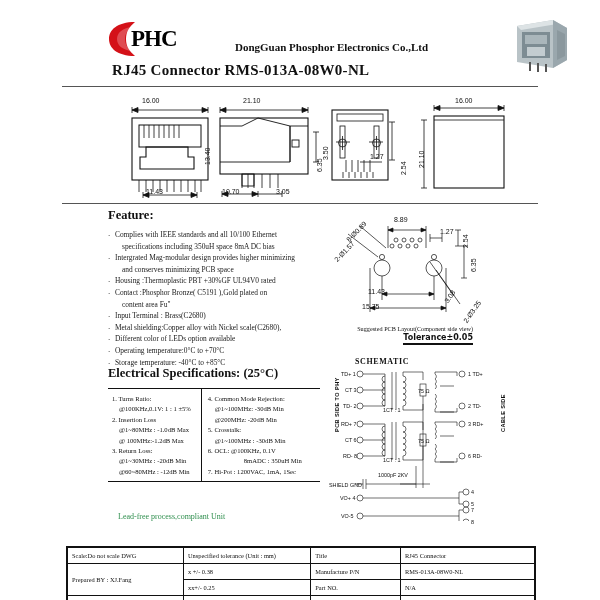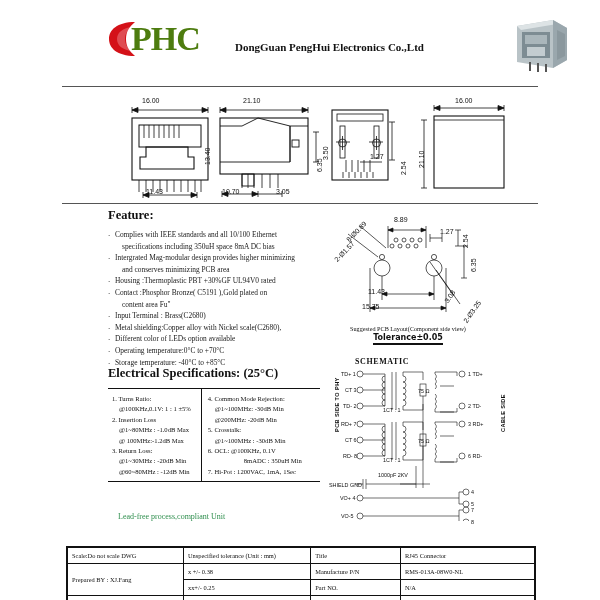--- a/index.html
+++ b/index.html
@@ -3,22 +3,22 @@
 <meta charset="utf-8">
 <style>
   html,body{margin:0;padding:0;background:#fff;}
   body{width:600px;height:600px;overflow:hidden;
        font-family:"Liberation Serif",serif;color:#111;}
   .page{position:relative;width:600px;height:600px;}
 
   
   .hdr{position:absolute;left:105px;top:14px;width:400px;height:46px;}
   .logo{position:absolute;left:0;top:4px;width:118px;height:40px;}
-  .logo-phc{position:absolute;left:20px;top:4px;font-size:34px;line-height:36px;
-            font-weight:bold;color:#4d7c0f;letter-spacing:-1px;
+  .logo-phc{position:absolute;left:20px;top:4px;font-size:23px;line-height:36px;
+            font-weight:bold;color:#000000;letter-spacing:-1px;
             font-family:"Liberation Serif",serif;}
   .cn{position:absolute;left:130px;top:0px;font-size:17px;color:#111;
       letter-spacing:2px;font-family:"DejaVu Sans",sans-serif;}
   .en{position:absolute;left:130px;top:27px;font-size:11px;font-weight:bold;
       color:#111;font-family:"Liberation Serif",serif;}
   .photo{position:absolute;left:404px;top:2px;width:64px;height:56px;}
 
   
   .doctitle{position:absolute;left:112px;top:62px;font-size:15px;font-weight:bold;
             font-family:"Liberation Serif",serif;letter-spacing:.3px;}
@@ -48,21 +48,21 @@
   .ecol.left{width:88px;border-right:1px solid #111;}
   .ecol.right{width:112px;padding-left:6px;}
   .erow{font-size:6.6px;line-height:10.4px;font-family:"Liberation Serif",serif;
         white-space:nowrap;}
   .ind1{padding-left:7px;}
   .ind2{padding-left:36px;}
   .rohs{position:absolute;left:118px;top:512px;font-size:8px;color:#2f8f4e;
         font-family:"Liberation Serif",serif;}
 
   
-  .pcbcap{position:absolute;left:328px;top:325px;width:160px;text-align:center;
+  .pcbcap{position:absolute;left:313px;top:325px;width:160px;text-align:right;
           font-size:6.2px;font-family:"Liberation Serif",serif;}
   .tol{display:inline-block;margin-top:1px;font-size:8px;font-weight:bold;
        font-family:"DejaVu Sans",sans-serif;border-bottom:2.5px double #111;
        padding-bottom:1px;}
 
   
   .sch-h{position:absolute;left:355px;top:357px;font-size:8px;font-weight:bold;
          letter-spacing:.6px;font-family:"Liberation Serif",serif;}
   .sch-side{position:absolute;font-size:5.6px;font-weight:bold;letter-spacing:.4px;
             font-family:"Liberation Sans",sans-serif;}
@@ -86,38 +86,39 @@
 <div class="page">
 
   <div class="hdr">
     <div class="logo">
       <svg width="118" height="42" viewBox="0 0 118 42">
         <path d="M30 4 C12 4 4 12 4 21 C4 30 12 38 30 38 C24 33 21 28 21 21 C21 14 24 9 30 4 Z" fill="#d41118"></path>
         <path d="M27 9 C17 10 12 15 12 21 C12 27 17 32 27 33 C22 29 20 26 20 21 C20 16 22 13 27 9 Z" fill="#fff" opacity="0.25"></path>
       </svg>
       <div class="logo-phc" style="left:26px;top:3px;">PHC</div>
     </div>
-    <div class="en">DongGuan PengHui Electronics Co.,Ltd</div>
+    <div class="en">DongGuan Phosphor Electronics Co.,Ltd</div>
 
     <div class="photo">
       <svg width="64" height="58" viewBox="0 0 64 58">
         <polygon points="8,10 44,4 58,12 58,44 44,52 8,46" fill="#b9c3c7"></polygon>
         <polygon points="8,10 44,4 48,8 12,14" fill="#dde3e5"></polygon>
         <polygon points="44,4 58,12 58,44 44,52" fill="#9aa7ad"></polygon>
         <rect x="13" y="16" width="28" height="26" fill="#7d8c93"></rect>
         <rect x="16" y="19" width="22" height="9" fill="#aab6bb"></rect>
         <rect x="18" y="31" width="18" height="9" fill="#c3ccd0"></rect>
         <polygon points="48,14 56,18 56,40 48,44" fill="#8b989e"></polygon>
         <rect x="20" y="46" width="2" height="9" fill="#555"></rect>
         <rect x="28" y="47" width="2" height="9" fill="#555"></rect>
         <rect x="36" y="48" width="2" height="8" fill="#555"></rect>
       </svg>
     </div>
   </div>
 
+  <div class="doctitle">RJ45 Connector  RMS-013A-08W0-NL</div>
   <div class="rule" style="top:86px;left:62px;right:62px;"></div>
 
   <div style="position:absolute;left:108px;top:96px;">
     <svg width="118" height="105" viewBox="0 0 118 105">
       <g class="ln" stroke-width="0.8">
         <line x1="24" y1="14" x2="100" y2="14"></line>
         <path d="M24 11 l0 6 M100 11 l0 6"></path>
         <path d="M24 14 l6 -2.5 l0 5 z" fill="#111"></path>
         <path d="M100 14 l-6 -2.5 l0 5 z" fill="#111"></path>
         <rect x="24" y="22" width="76" height="62" stroke-width="1.1"></rect>
@@ -204,21 +205,21 @@
   </div>
   <div class="dim" style="left:455px;top:97px;">16.00</div>
   <div class="dim vdim" style="left:418px;top:168px;">21.10</div>
 
   <div class="rule" style="top:203px;left:62px;right:62px;"></div>
 
   <div class="feature">
     <div class="sec-h">Feature:</div>
     <ul>
       <li class="ft"><span class="bul">.</span><span>Complies with IEEE standards and all 10/100 Ethernet</span><span class="cont">specifications including 350uH space 8mA DC bias</span></li>
-      <li class="ft"><span class="bul">.</span><span>Intergrated Mag-modular design provides higher minimizing</span><span class="cont">and conserves minimizing PCB area</span></li>
+      <li class="ft"><span class="bul">.</span><span>Intergrated Mag-modular design provides higher minimizing</span><span class="cont">and conserves minimizing PCB space</span></li>
       <li class="ft"><span class="bul">.</span><span>Housing :Thermoplastic PBT +30%GF UL94V0 rated</span></li>
       <li class="ft"><span class="bul">.</span><span>Contact :Phosphor Bronze( C5191 ),Gold plated on</span><span class="cont">content area Fu"</span></li>
       <li class="ft"><span class="bul">.</span><span>Input Terminal  : Brass(C2680)</span></li>
       <li class="ft"><span class="bul">.</span><span>Metal shielding:Copper alloy with Nickel scale(C2680),</span></li>
       <li class="ft"><span class="bul">.</span><span>Different color of LEDs option available</span></li>
       <li class="ft"><span class="bul">.</span><span>Operating temperature:0°C to +70°C</span></li>
       <li class="ft"><span class="bul">.</span><span>Storage temperature: -40°C to +85°C</span></li>
     </ul>
   </div>
 

